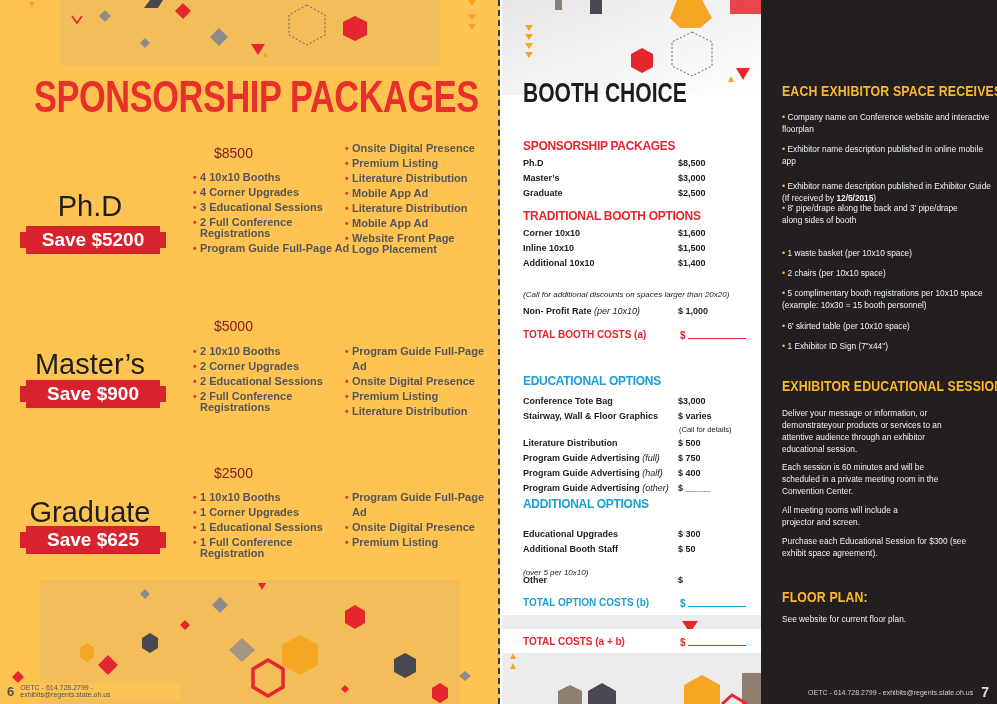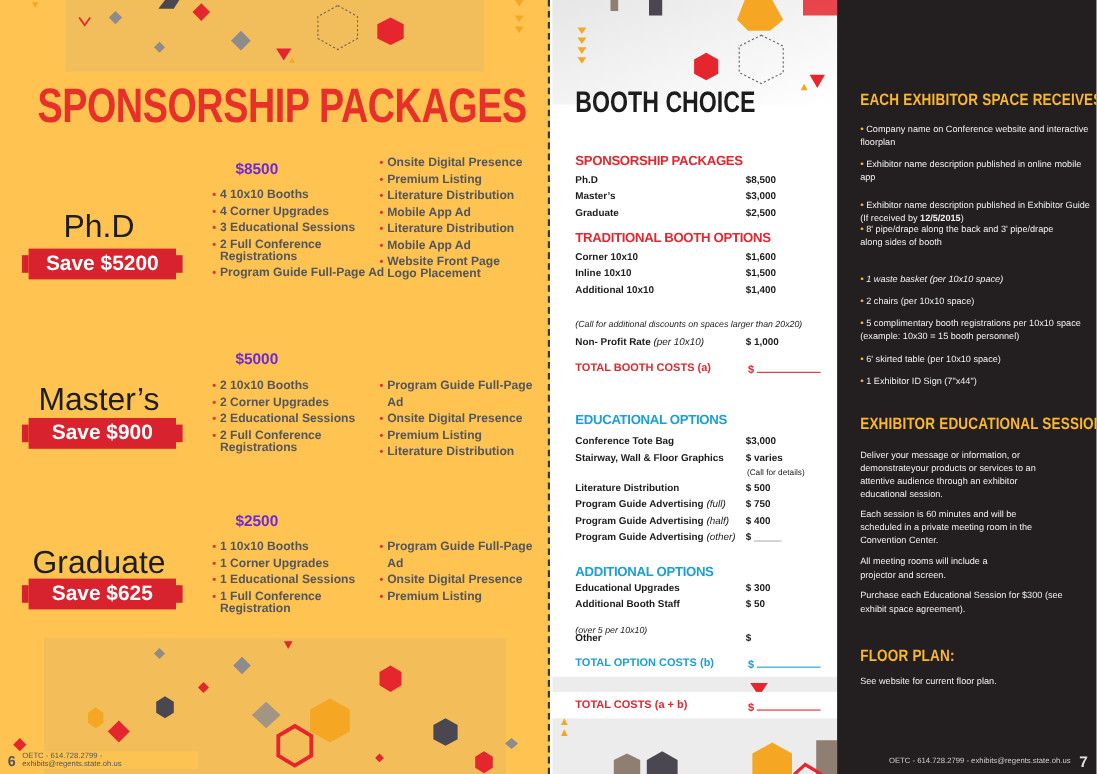--- a/index.html
+++ b/index.html
@@ -13,21 +13,21 @@
   .spread-divider { position: absolute; left: 498px; top: 0; width: 4px; height: 704px; border-left: 2px dashed #3a3a3a; z-index: 5; }
 
   .title-left { position: absolute; left: 34px; top: 72px; font-family: "Liberation Sans", sans-serif; font-weight: bold; font-size: 44px; color: #e8302a; letter-spacing: -0.5px; transform: scaleX(0.78); transform-origin: left top; white-space: nowrap; }
 
   .pkg { position: absolute; left: 0; width: 500px; }
   .pkg-name { position: absolute; left: 0; width: 180px; text-align: center; font-size: 29px; color: #1e1e1e; font-family: "Liberation Sans", sans-serif; }
   .save-badge { position: absolute; left: 26px; width: 134px; height: 28px; background: #d8232e; color: #fff; font-weight: bold; font-size: 19px; text-align: center; line-height: 28px; }
   .save-badge::before, .save-badge::after { content: ""; position: absolute; top: 6px; width: 6px; height: 16px; background: #d8232e; }
   .save-badge::before { left: -6px; }
   .save-badge::after { right: -6px; }
-  .price { position: absolute; left: 214px; font-size: 14px; font-weight: bold; color: #6d28d9; }
+  .price { position: absolute; left: 214px; font-size: 14px; font-weight: normal; color: #7f1d1d; }
   .col { position: absolute; list-style: none; }
   .col li { font-size: 11px; font-weight: bold; color: #55565c; line-height: 15px; position: relative; padding-left: 7px; margin-bottom: 0; }
   .col li::before { content: "•"; position: absolute; left: 0; color: #e8302a; font-size: 10px; }
   .col li.two { line-height: 11px; margin-top: 2px; margin-bottom: 2px; }
 
   .footer-left { position: absolute; left: 0; top: 683px; height: 16px; width: 180px; background: rgba(254,195,81,0.9); display: flex; align-items: center; padding-left: 7px; gap: 6px; }
   .footer-left .pg { font-size: 13px; font-weight: bold; color: #555; }
   .footer-left .info { font-size: 7px; color: #555; }
 
   
@@ -242,21 +242,21 @@
     </div>
   <div class="row" style="top:468px;">
       <span class="lbl"><span>Program Guide Advertising</span> <i>(half)</i></span>
       <span class="val">$   400</span>
     </div>
   <div class="row" style="top:483px;">
       <span class="lbl"><span>Program Guide Advertising</span> <i>(other)</i></span>
       <span class="val">$ _____</span>
     </div>
 
-  <div class="sec-head blue" style="top:513px;text-align:right;">ADDITIONAL OPTIONS</div>
+  <div class="sec-head blue" style="top:497px;text-align:right;">ADDITIONAL OPTIONS</div>
   <div class="row" style="top:529px;">
       <span class="lbl">Educational Upgrades</span>
       <span class="val">$   300</span>
     </div>
   <div class="row" style="top:544px;">
       <span class="lbl">Additional Booth Staff</span>
       <span class="val">$    50</span>
     </div>
   <div class="note" style="top:568px;">(over 5 per 10x10)</div>
   <div class="row" style="top:575px;">
@@ -281,21 +281,21 @@
   <div class="total red" style="top:636px;"><span>TOTAL COSTS (a + b)</span><span class="amt"><b>$</b><span></span></span></div>
 </div>
 
 <div class="page-right">
   <div class="r-head" style="top:82px;">EACH EXHIBITOR SPACE RECEIVES:</div>
 
   <div class="r-item" style="top:111px;"><span class="dot">•</span> <span>Company name on Conference website and interactive floorplan</span></div>
   <div class="r-item" style="top:143px;"><span class="dot">•</span> <span>Exhibitor name description published in online mobile app</span></div>
   <div class="r-item" style="top:180px;"><span class="dot">•</span> <span>Exhibitor name description published in Exhibitor Guide (If received by </span><b>12/5/2015</b>)</div>
   <div class="r-item" style="top:202px; width:190px;"><span class="dot">•</span> <span>8' pipe/drape along the back and 3' pipe/drape along sides of booth</span></div>
-  <div class="r-item" style="top:247px;font-style:italic;"><span class="dot">•</span> <span>1 waste basket (per 10x10 space)</span></div>
+  <div class="r-item" style="top:247px;"><span class="dot">•</span> <span>1 waste basket (per 10x10 space)</span></div>
   <div class="r-item" style="top:267px;"><span class="dot">•</span> <span>2 chairs (per 10x10 space)</span></div>
   <div class="r-item" style="top:287px;"><span class="dot">•</span> <span>5 complimentary booth registrations per 10x10 space (example: 10x30 = 15 booth personnel)</span></div>
   <div class="r-item" style="top:320px;"><span class="dot">•</span> <span>6' skirted table (per 10x10 space)</span></div>
   <div class="r-item" style="top:340px;"><span class="dot">•</span> <span>1 Exhibitor ID Sign (7"x44")</span></div>
 
   <div class="r-head" style="top:377px;">EXHIBITOR EDUCATIONAL SESSIONS:</div>
   <div class="r-para" style="top:407px; width:185px;">Deliver your message or information, or demonstrateyour products or services to an attentive audience through an exhibitor educational session.</div>
   <div class="r-para" style="top:461px; width:165px;">Each session is 60 minutes and will be scheduled in a private meeting room in the Convention Center.</div>
   <div class="r-para" style="top:504px; width:140px;">All meeting rooms will include a projector and screen.</div>
   <div class="r-para" style="top:535px; width:200px;">Purchase each Educational Session for $300 (see exhibit space agreement).</div>

